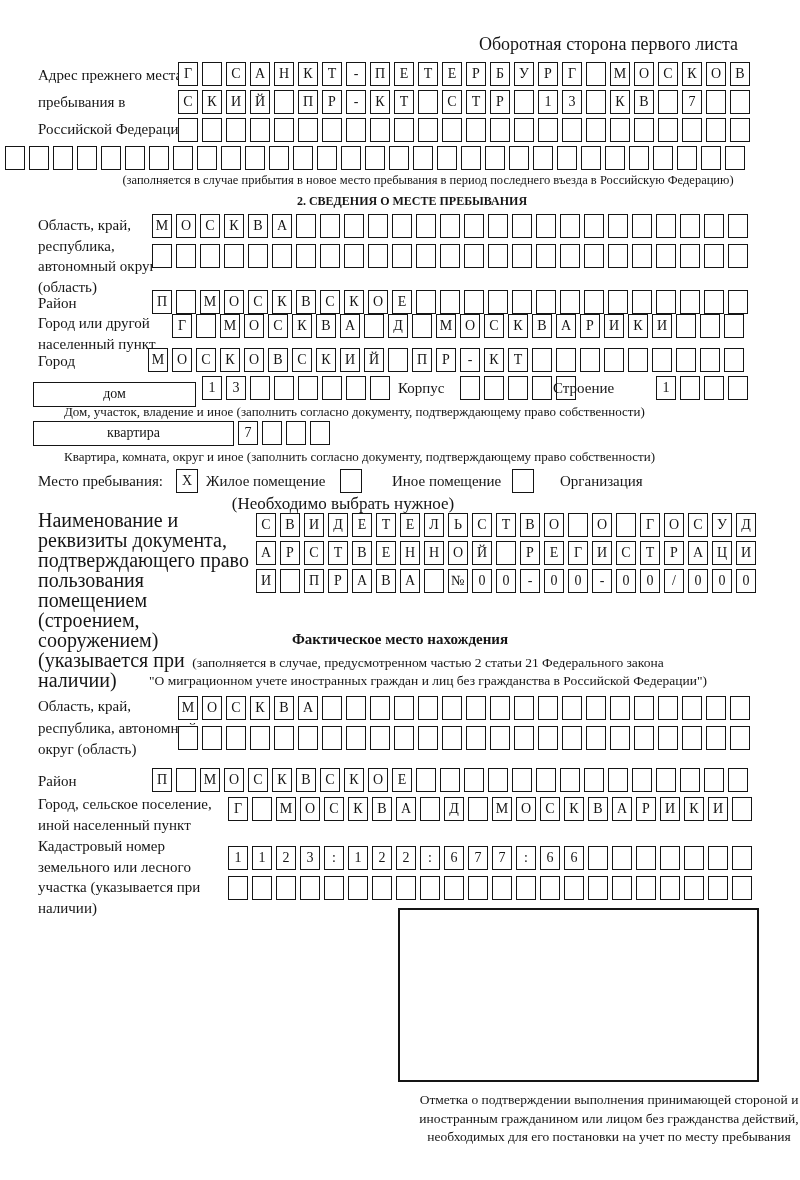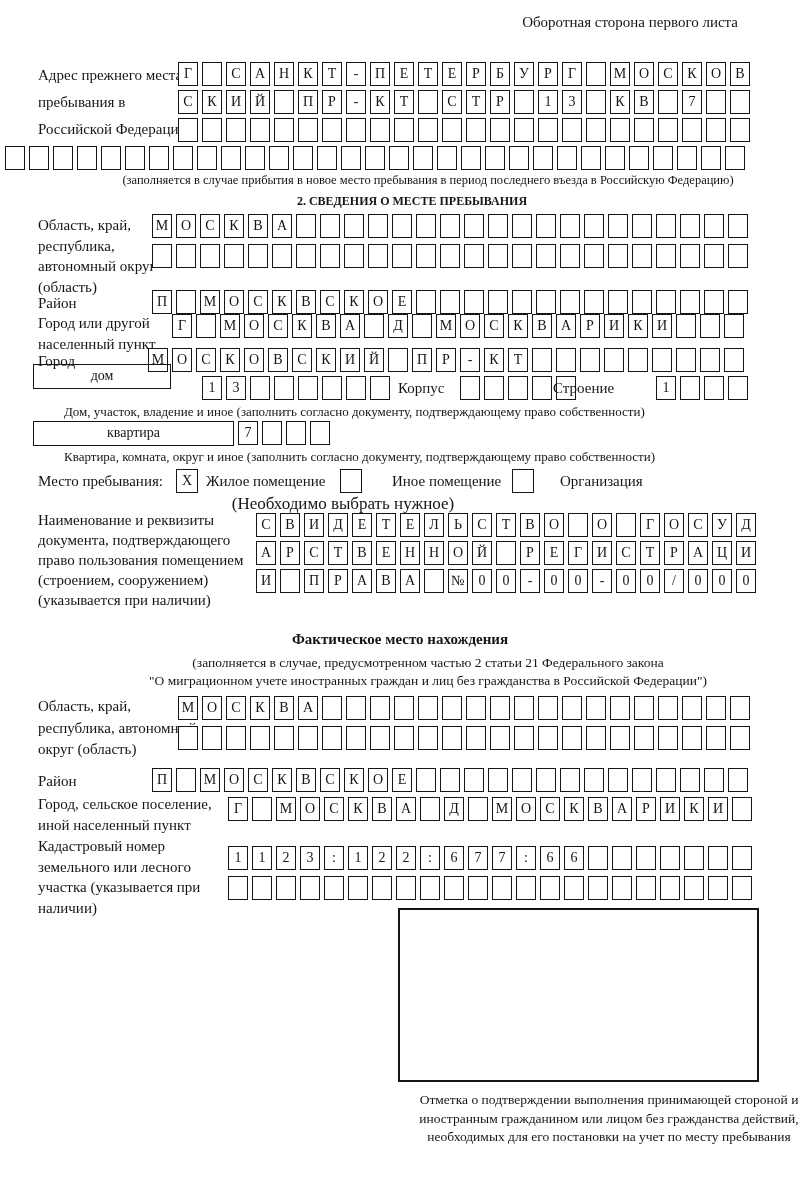--- a/index.html
+++ b/index.html
@@ -17,21 +17,21 @@
         border:1.6px solid #151515;font-size:14px;line-height:21px;text-align:center;}
   .typebox{position:absolute;box-sizing:border-box;height:25px;border:1.6px solid #151515;
         font-size:14px;line-height:22px;text-align:center;}
   .stampbox{position:absolute;box-sizing:border-box;border:2px solid #151515;background:#fff;}
 </style>
 </head>
 <body>
 
 <div class="page">
 
-  <div class="label" style="top:12px;right:62px;font-size:15px">Оборотная сторона первого листа</div>
+  <div class="label" style="top:34px;right:62px;font-size:18px">Оборотная сторона первого листа</div>
 
   <div class="label" style="left:38px;top:62px;width:152px;line-height:27px">Адрес прежнего места пребывания в Российской Федерации</div>
   <div class="cellrow" style="left:178px;top:62px">
       <span class="cell">Г</span>
       <span class="cell"></span>
       <span class="cell">С</span>
       <span class="cell">А</span>
       <span class="cell">Н</span>
       <span class="cell">К</span>
       <span class="cell">Т</span>
@@ -277,21 +277,21 @@
       <span class="cell"></span>
       <span class="cell"></span>
       <span class="cell"></span>
       <span class="cell"></span>
       <span class="cell"></span>
       <span class="cell"></span>
       <span class="cell"></span>
       <span class="cell"></span>
     </div>
 
-  <div class="typebox" style="left:33px;top:364px;width:138px">дом</div>
+  <div class="typebox" style="left:33px;top:382px;width:163px">дом</div>
   <div class="cellrow" style="left:202px;top:376px">
       <span class="cell">1</span>
       <span class="cell">3</span>
       <span class="cell"></span>
       <span class="cell"></span>
       <span class="cell"></span>
       <span class="cell"></span>
       <span class="cell"></span>
       <span class="cell"></span>
     </div>
@@ -323,21 +323,21 @@
 
   <div class="label" style="left:38px;top:471px">Место пребывания:</div>
   <div class="cellbox" style="left:176px;top:469px">X</div>
   <div class="label" style="left:206px;top:471px">Жилое помещение</div>
   <div class="cellbox" style="left:340px;top:469px"></div>
   <div class="label" style="left:392px;top:471px">Иное помещение</div>
   <div class="cellbox" style="left:512px;top:469px"></div>
   <div class="label" style="left:560px;top:471px">Организация</div>
   <div class="caption center" style="left:160px;top:494px;width:310px;font-size:17px">(Необходимо выбрать нужное)</div>
 
-  <div class="label" style="left:38px;top:510px;width:214px;font-size:15px;line-height:20px">Наименование и реквизиты документа, подтверждающего право пользования помещением (строением, сооружением) (указывается при наличии)</div>
+  <div class="label" style="left:38px;top:510px;width:214px;font-size:20px;line-height:20px">Наименование и реквизиты документа, подтверждающего право пользования помещением (строением, сооружением) (указывается при наличии)</div>
   <div class="cellrow" style="left:256px;top:513px">
       <span class="cell">С</span>
       <span class="cell">В</span>
       <span class="cell">И</span>
       <span class="cell">Д</span>
       <span class="cell">Е</span>
       <span class="cell">Т</span>
       <span class="cell">Е</span>
       <span class="cell">Л</span>
       <span class="cell">Ь</span>

